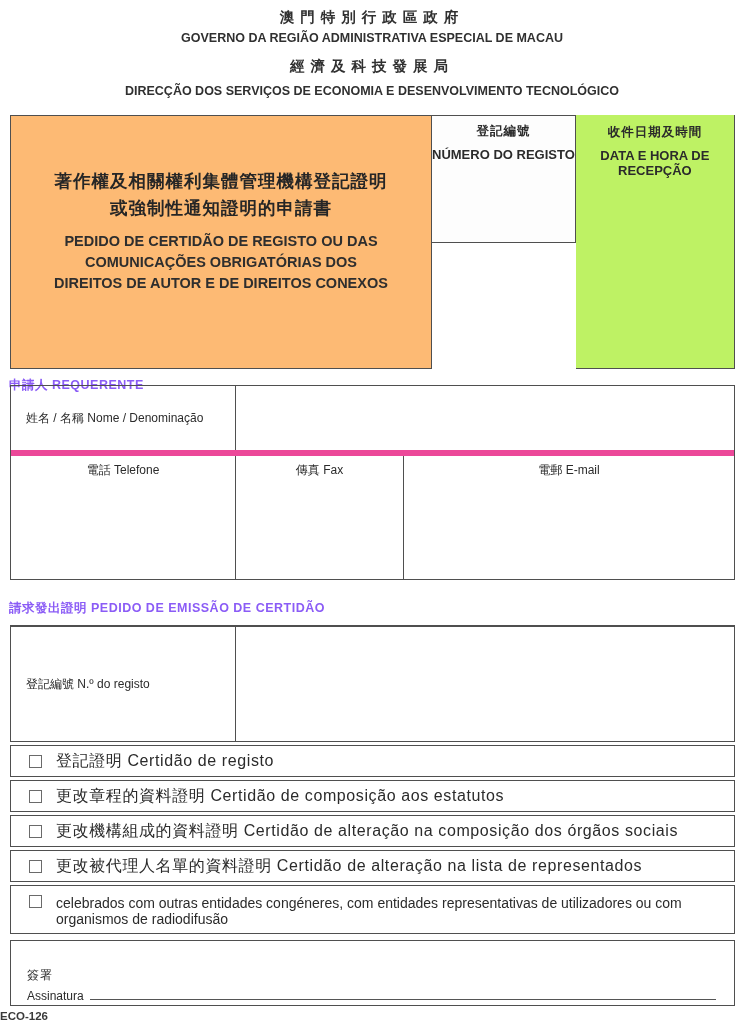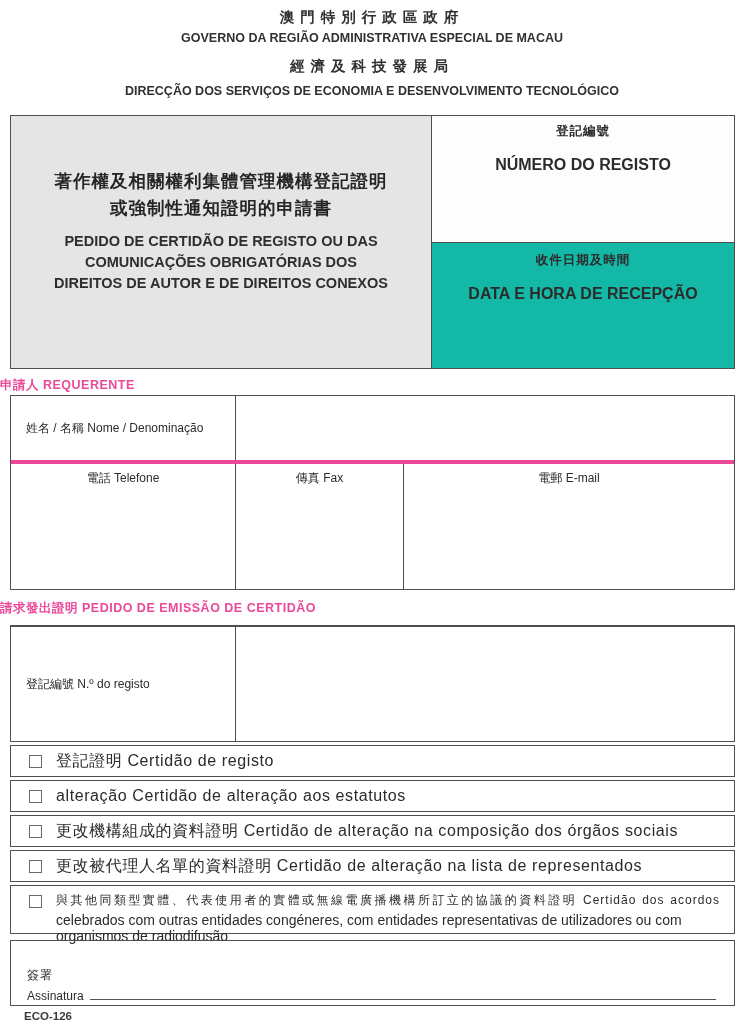--- a/index.html
+++ b/index.html
@@ -16,48 +16,48 @@
   .abs { position: absolute; }
 
   
   .hd-zh { left: 0; width: 744px; font-size: 14.5px; font-weight: bold; letter-spacing: 6px; color: #303030; }
   .hd-pt { left: 0; width: 744px; font-size: 12.5px; font-weight: bold; color: #303030; }
 
   
   .title-block { left: 10px; top: 115px; width: 725px; height: 254px; display: flex; }
   .title-left {
     width: 422px; height: 100%;
-    background: #e5e5e5;
+    background: #fdba74;
     border: 1.5px solid #4f4f4f;
     padding-top: 52px;
     text-align: center;
   }
   .title-zh { font-size: 17.5px; font-weight: bold; letter-spacing: 1px; line-height: 27px; color: #262626; }
   .title-pt { margin-top: 9px; font-size: 14.5px; font-weight: bold; line-height: 21px; color: #2e2e2e; }
-  .title-right { flex: 1; height: 100%; display: flex; flex-direction: column; }
+  .title-right { flex: 1; height: 100%; display: flex; flex-direction: row; }
   .cell-regnum {
     height: 128px; border: 1.5px solid #4f4f4f; border-left: none;
     background: #fdfdfd; padding-top: 7px; text-align: center;
   }
   .cell-recep {
     flex: 1; border: 1.5px solid #4f4f4f; border-left: none; border-top: none;
-    background: #14b8a6; padding-top: 9px; text-align: center;
+    background: #bef264; padding-top: 9px; text-align: center;
   }
   .cell-cap-zh { font-size: 12.5px; font-weight: bold; letter-spacing: 1px; }
-  .cell-cap-pt { font-size: 16px; font-weight: bold; margin-top: 16px; }
+  .cell-cap-pt { font-size: 13px; font-weight: bold; margin-top: 7px; }
 
   
-  .sec-heading { left: 0; font-size: 12.5px; font-weight: bold; letter-spacing: 0.5px; color: #ec4899; }
+  .sec-heading { left: 9px; font-size: 12.5px; font-weight: bold; letter-spacing: 0.5px; color: #8b5cf6; }
 
   
-  .app-table { left: 10px; top: 395px; width: 725px; height: 195px; border: 1.5px solid #4f4f4f; display: flex; flex-direction: column; }
+  .app-table { left: 10px; top: 385px; width: 725px; height: 195px; border: 1.5px solid #4f4f4f; display: flex; flex-direction: column; }
   .app-row { display: flex; }
   .row-name { height: 64px; }
   .row-addr { height: 72px; border-top: 1px solid #4f4f4f; }
-  .row-contact { flex: 1; border-top: 4px solid #ec4899; }
+  .row-contact { flex: 1; border-top: 6px solid #ec4899; }
   .lbl-cell { width: 225px; border-right: 1px solid #4f4f4f; display: flex; align-items: center; padding-left: 15px; font-size: 12px; }
   .val-cell { flex: 1; }
   .contact-cell { padding-top: 6px; text-align: center; font-size: 12px; }
   .contact-c1 { width: 225px; border-right: 1px solid #4f4f4f; }
   .contact-c2 { width: 168px; border-right: 1px solid #4f4f4f; }
   .contact-c3 { flex: 1; }
 
   
   .cert-table { left: 10px; top: 625px; width: 725px; height: 117px; border: 1.5px solid #4f4f4f; display: flex; flex-direction: column; }
   .cert-row1 { height: 68px; display: flex; }
@@ -83,21 +83,21 @@
   .cb-long-l2 { font-size: 14px; margin-top: 3px; }
 
   
   .sig-box { left: 10px; top: 940px; width: 725px; height: 66px; border: 1.5px solid #4f4f4f; padding: 26px 12px 0 16px; }
   .sig-zh { font-size: 12px; letter-spacing: 1px; }
   .sig-row { display: flex; align-items: baseline; margin-top: 3px; }
   .sig-pt { font-size: 12px; }
   .sig-line { flex: 1; border-bottom: 1.3px solid #555; height: 13px; margin-left: 6px; margin-right: 6px; }
 
   
-  .form-code { left: 24px; top: 1010px; font-size: 11.5px; font-weight: bold; color: #3a3a3a; }
+  .form-code { left: 0; top: 1010px; font-size: 11.5px; font-weight: bold; color: #3a3a3a; }
 </style>
 </head>
 <body>
 
 <div class="abs hd-zh center" style="top:8px">澳門特別行政區政府</div>
 <div class="abs hd-pt center" style="top:31px">GOVERNO DA REGIÃO ADMINISTRATIVA ESPECIAL DE MACAU</div>
 <div class="abs hd-zh center" style="top:57px">經濟及科技發展局</div>
 <div class="abs hd-pt center" style="top:84px">DIRECÇÃO DOS SERVIÇOS DE ECONOMIA E DESENVOLVIMENTO TECNOLÓGICO</div>
 
 <div class="abs title-block">
@@ -156,34 +156,33 @@
   </div>
 </div>
 
 <div class="abs cb-rows">
   <div class="cb-row">
     <span class="checkbox"></span>
     <span class="cb-label">登記證明 Certidão de registo</span>
   </div>
   <div class="cb-row">
     <span class="checkbox"></span>
-    <span class="cb-label">alteração Certidão de alteração aos estatutos</span>
+    <span class="cb-label">更改章程的資料證明 Certidão de composição aos estatutos</span>
   </div>
   <div class="cb-row">
     <span class="checkbox"></span>
     <span class="cb-label">更改機構組成的資料證明 Certidão de alteração na composição dos órgãos sociais</span>
   </div>
   <div class="cb-row">
     <span class="checkbox"></span>
     <span class="cb-label">更改被代理人名單的資料證明 Certidão de alteração na lista de representados</span>
   </div>
   <div class="cb-row cb-row-tall">
     <span class="checkbox" style="margin-top:3px"></span>
     <span class="cb-long">
-      <div class="cb-long-l1">與其他同類型實體、代表使用者的實體或無線電廣播機構所訂立的協議的資料證明 Certidão dos acordos</div>
       <div class="cb-long-l2">celebrados com outras entidades congéneres, com entidades representativas de utilizadores ou com organismos de radiodifusão</div>
     </span>
   </div>
 </div>
 
 <div class="abs sig-box">
   <div class="sig-zh">簽署</div>
   <div class="sig-row">
     <span class="sig-pt">Assinatura</span>
     <span class="sig-line"></span>

